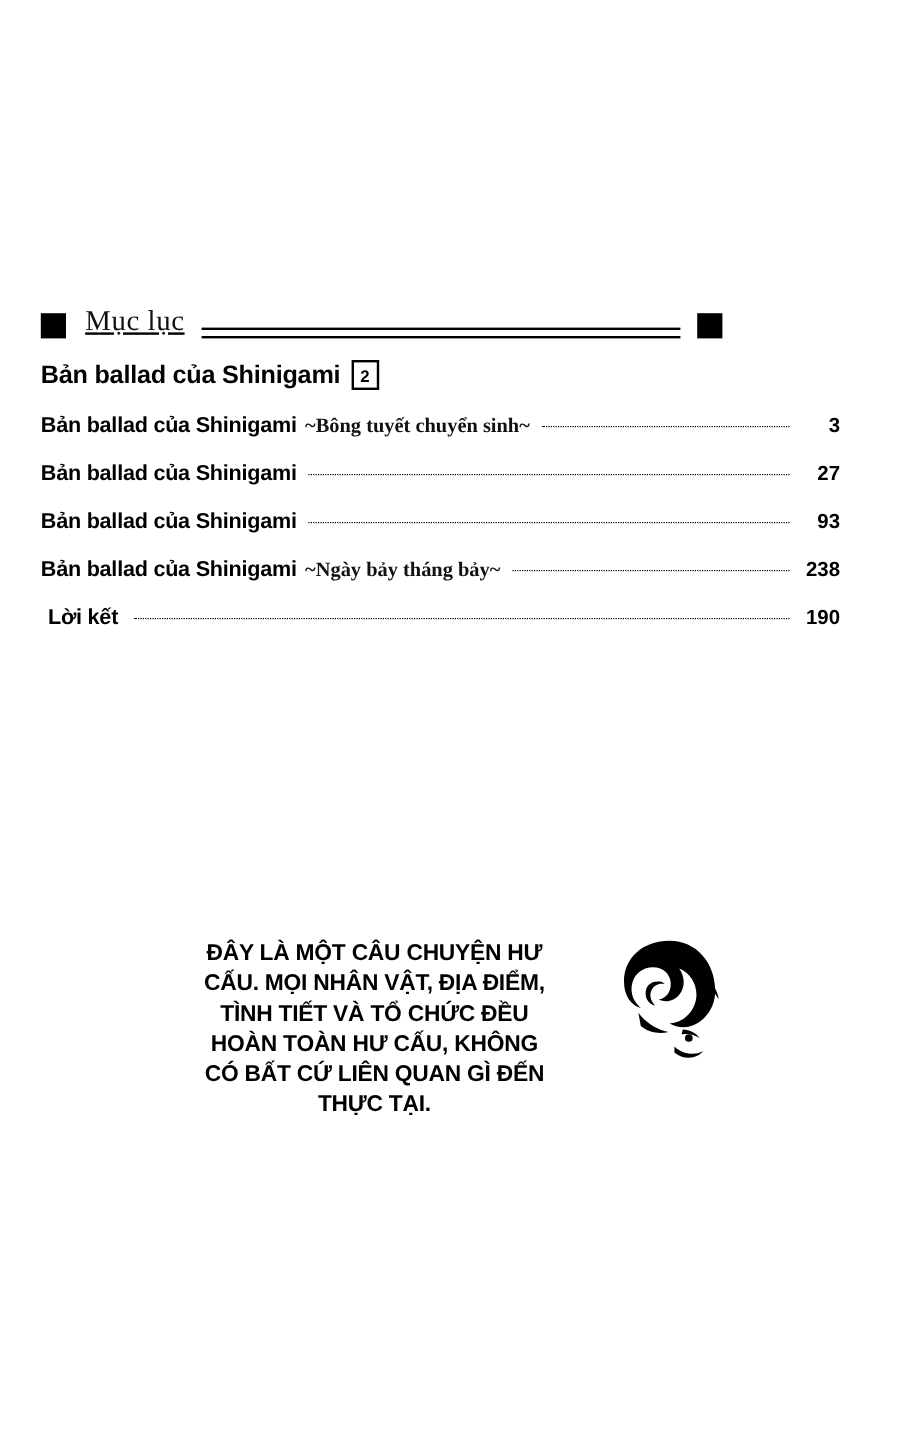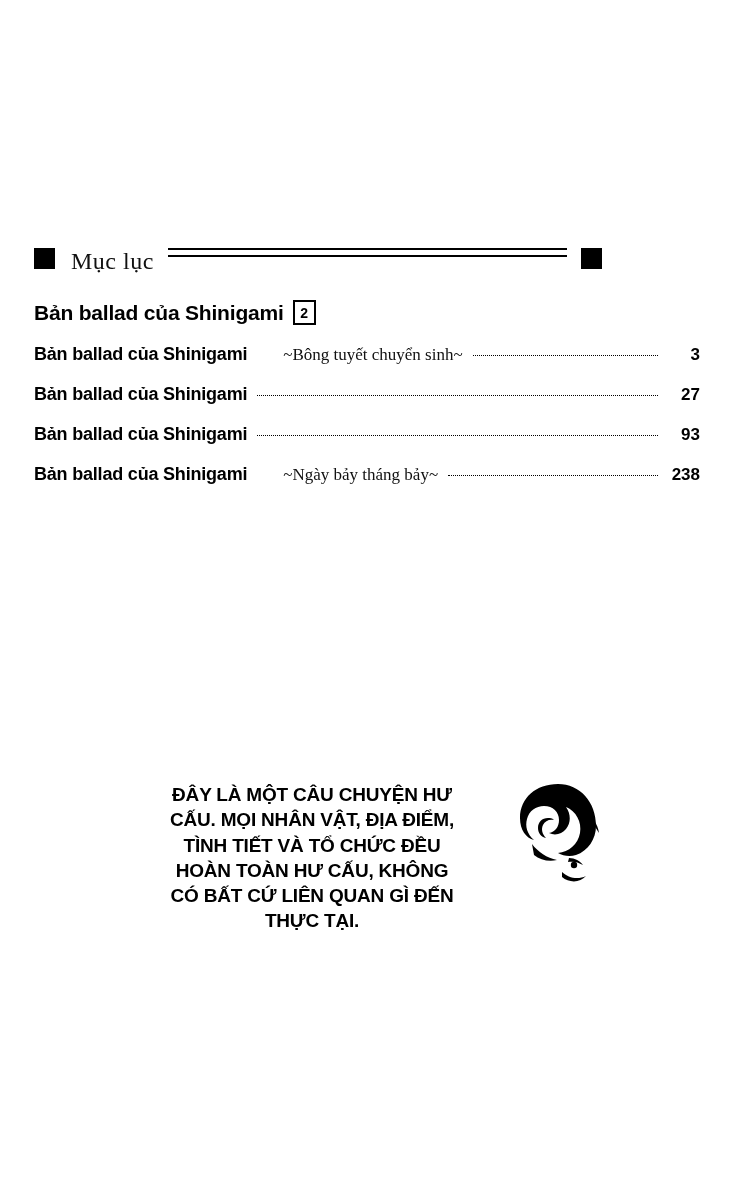--- a/index.html
+++ b/index.html
@@ -17,21 +17,22 @@
   }
 
   
   .toc-header {
     position: absolute;
     left: 34px;
     top: 248px;
     width: 568px;
     height: 34px;
     display: flex;
-    align-items: flex-start;
+    align-items: flex-end;
+    text-decoration: underline;
   }
   .sq {
     width: 21px;
     height: 21px;
     background: #000;
     flex: 0 0 auto;
   }
   .toc-header-title {
     font-family: "Liberation Serif", serif;
     font-size: 24px;
@@ -92,23 +93,23 @@
   }
   .toc-main {
     font-size: 18px;
     font-weight: bold;
     white-space: nowrap;
     letter-spacing: -0.2px;
   }
   .toc-sub {
     font-family: "Liberation Serif", serif;
     font-size: 17px;
-    font-weight: 400;
-    white-space: nowrap;
-    margin-left: 36px;
+    font-weight: 700;
+    white-space: nowrap;
+    margin-left: 7px;
     color: #111;
   }
   .dots {
     flex: 1 1 auto;
     margin: 0 8px 0 10px;
     border-bottom: 1.5px dotted #000;
     transform: translateY(-4px);
     min-width: 20px;
   }
   .page-num {
@@ -186,20 +187,25 @@
     <span class="page-num">93</span>
   </div>
 
   <div class="toc-row">
     <span class="toc-main">Bản ballad của Shinigami</span>
     <span class="toc-sub">~Ngày bảy tháng bảy~</span>
     <span class="dots"></span>
     <span class="page-num">238</span>
   </div>
 
+  <div class="toc-row epilogue">
+    <span class="toc-main">Lời kết</span>
+    <span class="dots"></span>
+    <span class="page-num">190</span>
+  </div>
 
 </div>
 
 <div class="disclaimer">ĐÂY LÀ MỘT CÂU CHUYỆN HƯ CẤU. MỌI NHÂN VẬT, ĐỊA ĐIỂM, TÌNH TIẾT VÀ TỔ CHỨC ĐỀU HOÀN TOÀN HƯ CẤU, KHÔNG CÓ BẤT CỨ LIÊN QUAN GÌ ĐẾN THỰC TẠI.</div>
 
 <div class="logo-mark">
   <svg viewBox="0 0 94 104" width="94" height="104" aria-hidden="true">
     <g fill="#000">
       <path d="M44 2 C22 2 6 16 6 36 C6 48 12 56 20 58 C13 52 11 44 13 37 C15 29 22 24 30 24 C39 24 45 30 45 38 C45 45 41 50 35 51 C41 54 48 52 52 47 C57 41 57 32 52 25 C62 29 68 40 66 51 C64 62 55 70 44 71 C49 74 56 75 62 73 C74 69 82 57 82 44 C82 20 66 2 44 2 Z"></path>
       <path d="M34 36 C28 36 24 40 24 46 C24 51 27 55 32 56 C28 52 27 47 29 43 C31 39 35 37 40 38 C38 36 36 36 34 36 Z"></path>

